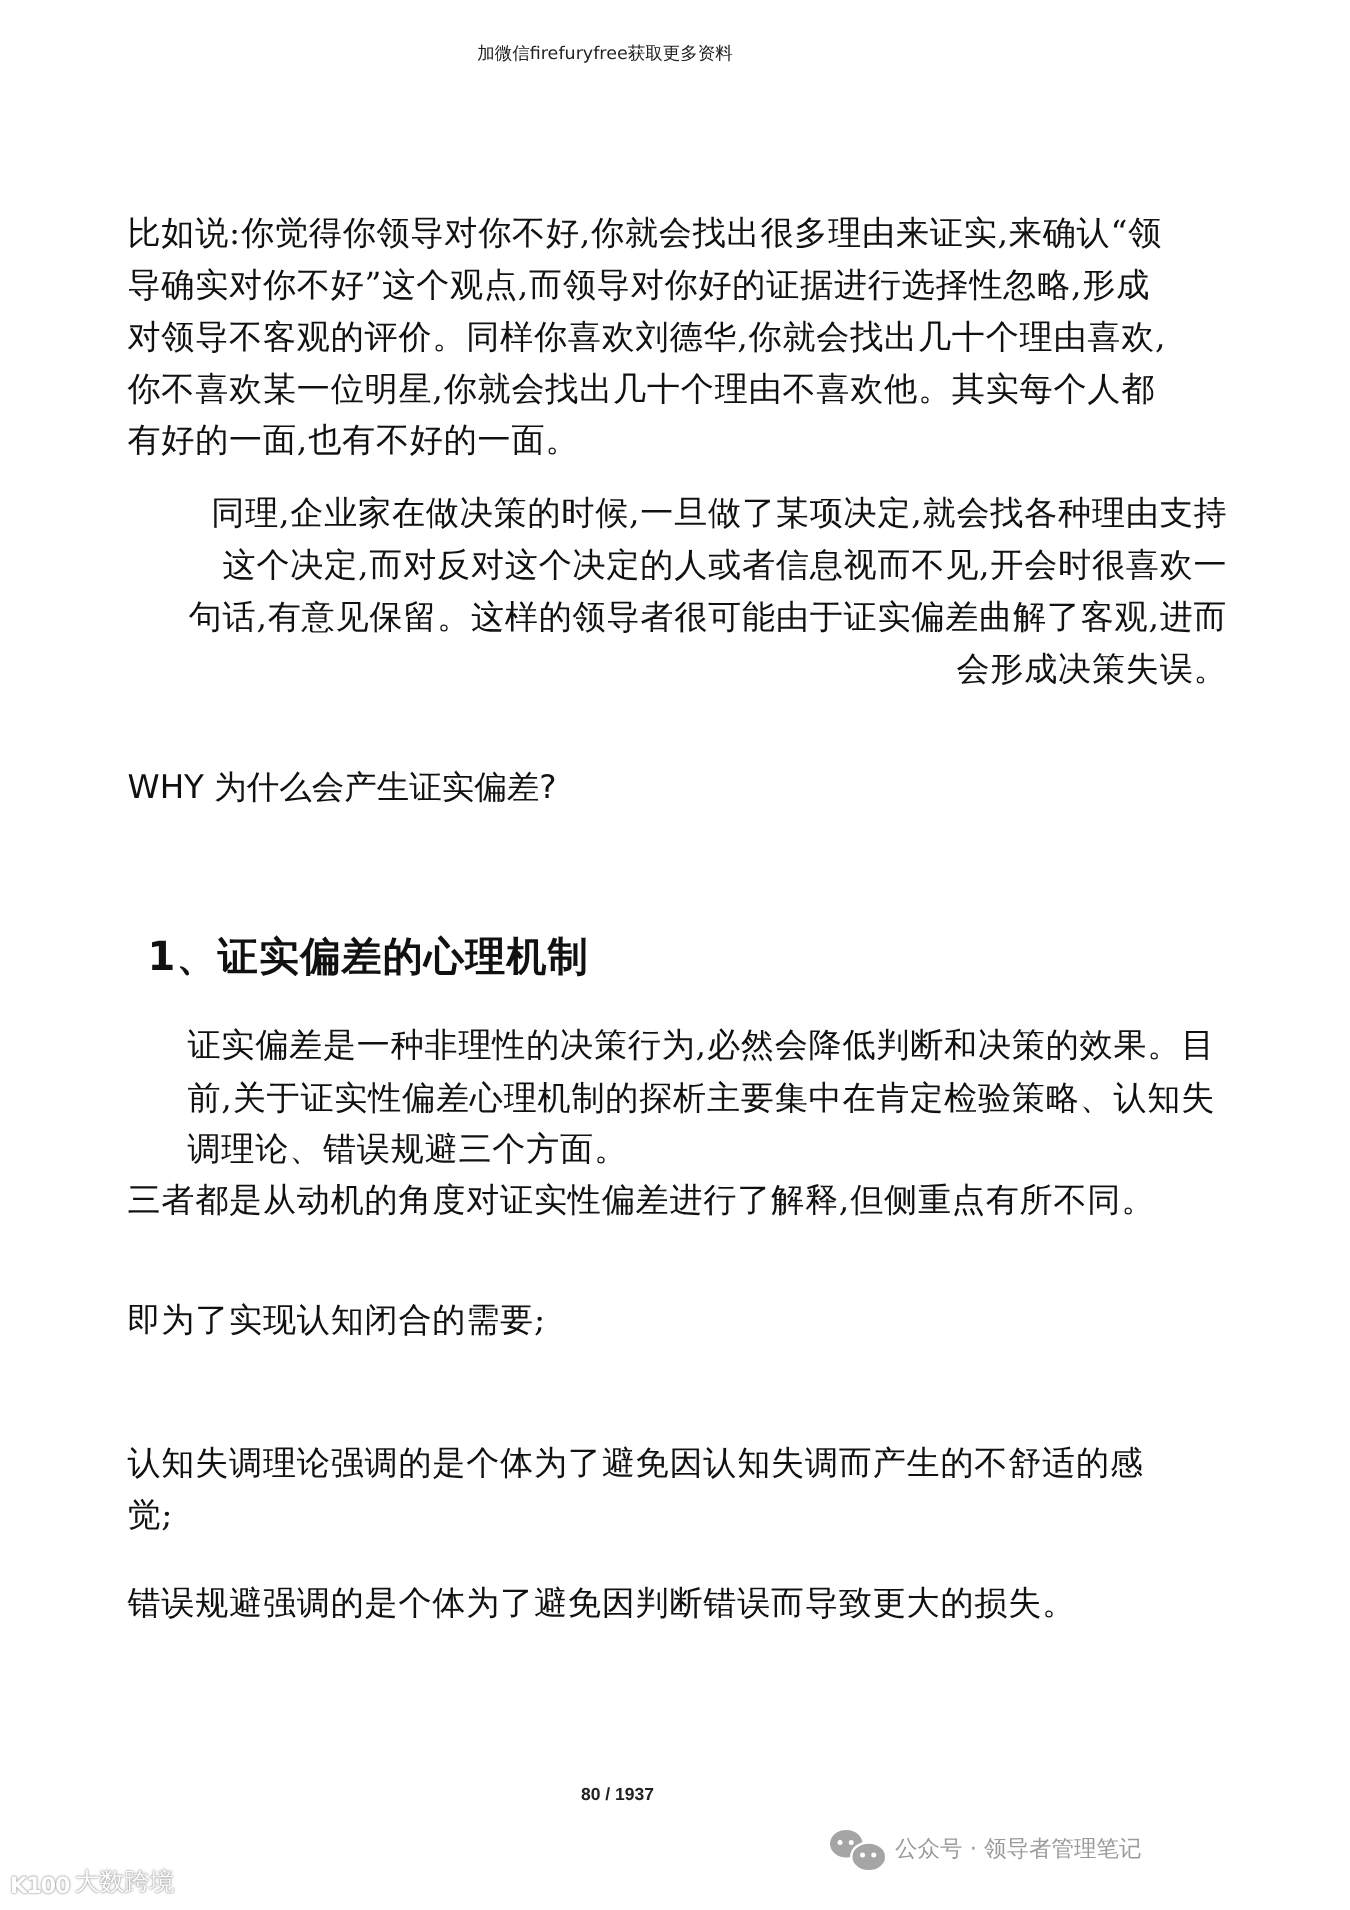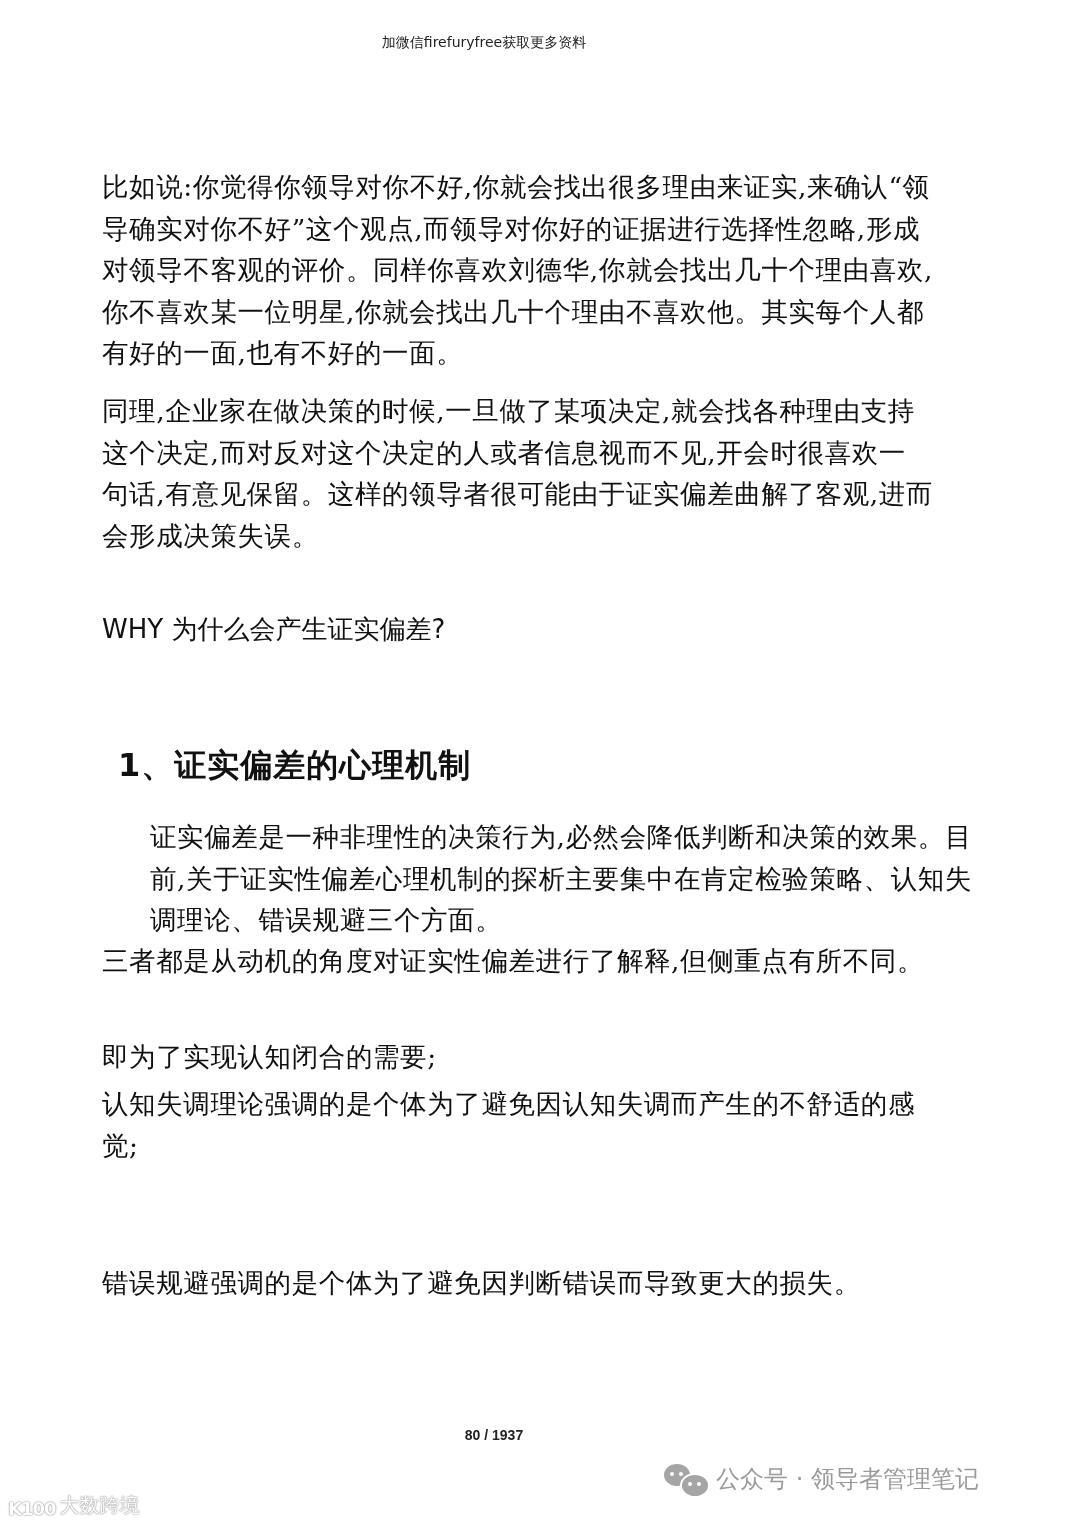--- a/index.html
+++ b/index.html
@@ -82,21 +82,21 @@
     }
     .wechat-watermark {
       position: absolute;
       left: 664px;
       top: 1462px;
       display: flex;
       align-items: center;
       gap: 8px;
       color: #9a9a9a;
       font-family: "DejaVu Sans", sans-serif;
-      font-size: 24px;
+      font-size: 18px;
     }
     .wechat-icon {
       width: 44px;
       height: 34px;
       position: relative;
     }
     .wechat-icon .b1 {
       position: absolute;
       left: 0; top: 2px;
       width: 26px; height: 22px;
@@ -144,21 +144,21 @@
 <div class="content">
 
   <div class="para" style="top:166px;">
     <span class="line">比如说:你觉得你领导对你不好,你就会找出很多理由来证实,来确认“领</span>
     <span class="line">导确实对你不好”这个观点,而领导对你好的证据进行选择性忽略,形成</span>
     <span class="line">对领导不客观的评价。同样你喜欢刘德华,你就会找出几十个理由喜欢,</span>
     <span class="line">你不喜欢某一位明星,你就会找出几十个理由不喜欢他。其实每个人都</span>
     <span class="line">有好的一面,也有不好的一面。</span>
   </div>
 
-  <div class="para" style="top:390px;">
+  <div class="para" style="top:390px;text-align:right;">
     <span class="line">同理,企业家在做决策的时候,一旦做了某项决定,就会找各种理由支持</span>
     <span class="line">这个决定,而对反对这个决定的人或者信息视而不见,开会时很喜欢一</span>
     <span class="line">句话,有意见保留。这样的领导者很可能由于证实偏差曲解了客观,进而</span>
     <span class="line">会形成决策失误。</span>
   </div>
 
   <h2 class="heading-why">WHY 为什么会产生证实偏差?</h2>
 
   <h3 class="heading-1">1、证实偏差的心理机制</h3>
 
@@ -169,21 +169,21 @@
   </div>
 
   <div class="para" style="top:940px;">
     <span class="line">三者都是从动机的角度对证实性偏差进行了解释,但侧重点有所不同。</span>
   </div>
 
   <div class="para" style="top:1036px;">
     <span class="line">即为了实现认知闭合的需要;</span>
   </div>
 
-  <div class="para" style="top:1083px;">
+  <div class="para" style="top:1150px;">
     <span class="line">认知失调理论强调的是个体为了避免因认知失调而产生的不舒适的感</span>
     <span class="line">觉;</span>
   </div>
 
   <div class="para" style="top:1262px;">
     <span class="line">错误规避强调的是个体为了避免因判断错误而导致更大的损失。</span>
   </div>
 
 </div>
 

